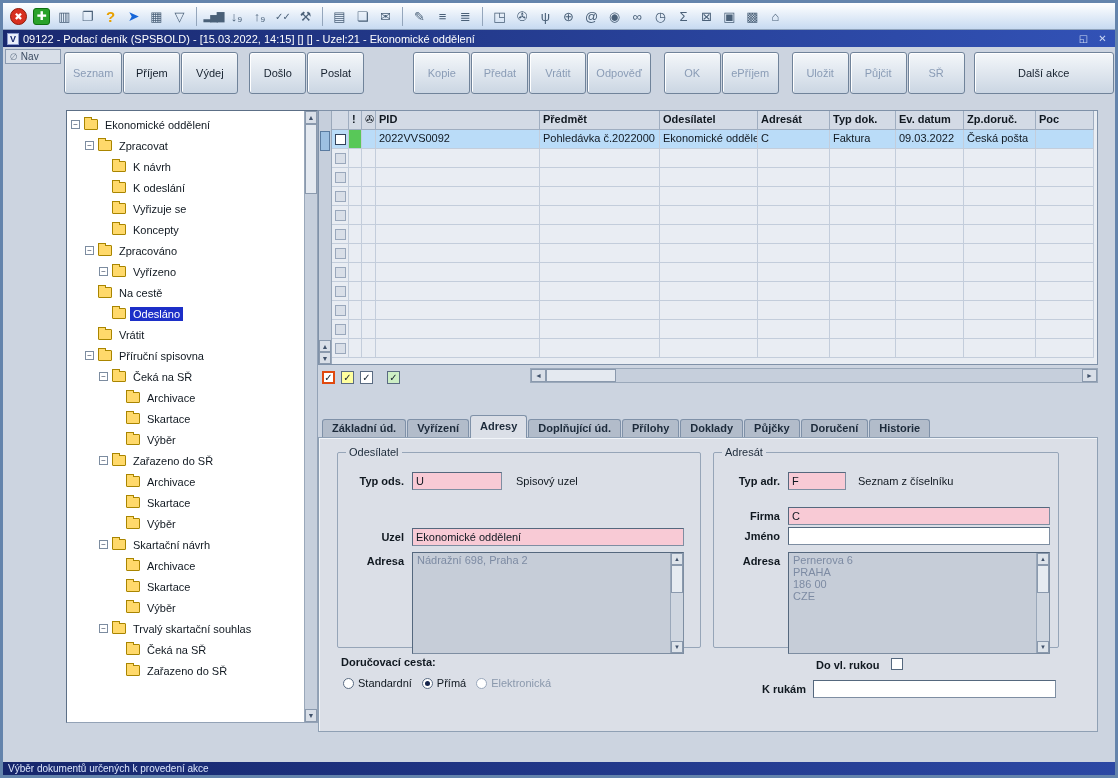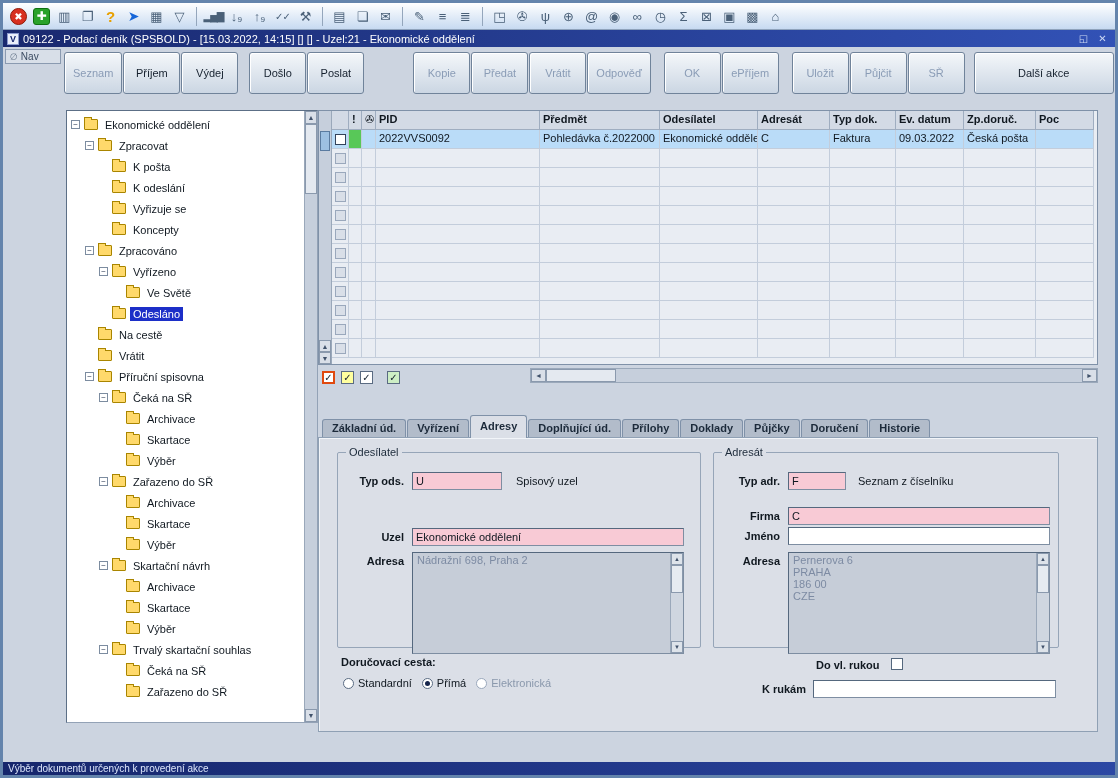--- a/index.html
+++ b/index.html
@@ -190,21 +190,21 @@
           <span class="tree-label">Ekonomické oddělení</span>
         </div>
         <div class="tree-item" style="padding-left: 18px;">
           <span class="tree-toggle">−</span>
           <span class="folder-icon"></span>
           <span class="tree-label">Zpracovat</span>
         </div>
         <div class="tree-item" style="padding-left: 32px;">
           <span class="tree-stub"></span>
           <span class="folder-icon"></span>
-          <span class="tree-label">K pošta</span>
+          <span class="tree-label">K návrh</span>
         </div>
         <div class="tree-item" style="padding-left: 32px;">
           <span class="tree-stub"></span>
           <span class="folder-icon"></span>
           <span class="tree-label">K odeslání</span>
         </div>
         <div class="tree-item" style="padding-left: 32px;">
           <span class="tree-stub"></span>
           <span class="folder-icon"></span>
           <span class="tree-label">Vyřizuje se</span>
@@ -217,34 +217,29 @@
         <div class="tree-item" style="padding-left: 18px;">
           <span class="tree-toggle">−</span>
           <span class="folder-icon"></span>
           <span class="tree-label">Zpracováno</span>
         </div>
         <div class="tree-item" style="padding-left: 32px;">
           <span class="tree-toggle">−</span>
           <span class="folder-icon"></span>
           <span class="tree-label">Vyřízeno</span>
         </div>
-        <div class="tree-item" style="padding-left: 46px;">
-          <span class="tree-stub"></span>
-          <span class="folder-icon"></span>
-          <span class="tree-label">Ve Světě</span>
+        <div class="tree-item" style="padding-left: 18px;">
+          <span class="tree-stub"></span>
+          <span class="folder-icon"></span>
+          <span class="tree-label">Na cestě</span>
         </div>
         <div class="tree-item" style="padding-left: 32px;">
           <span class="tree-stub"></span>
           <span class="folder-icon"></span>
           <span class="tree-label selected">Odesláno</span>
-        </div>
-        <div class="tree-item" style="padding-left: 18px;">
-          <span class="tree-stub"></span>
-          <span class="folder-icon"></span>
-          <span class="tree-label">Na cestě</span>
         </div>
         <div class="tree-item" style="padding-left: 18px;">
           <span class="tree-stub"></span>
           <span class="folder-icon"></span>
           <span class="tree-label">Vrátit</span>
         </div>
         <div class="tree-item" style="padding-left: 18px;">
           <span class="tree-toggle">−</span>
           <span class="folder-icon"></span>
           <span class="tree-label">Příruční spisovna</span>

